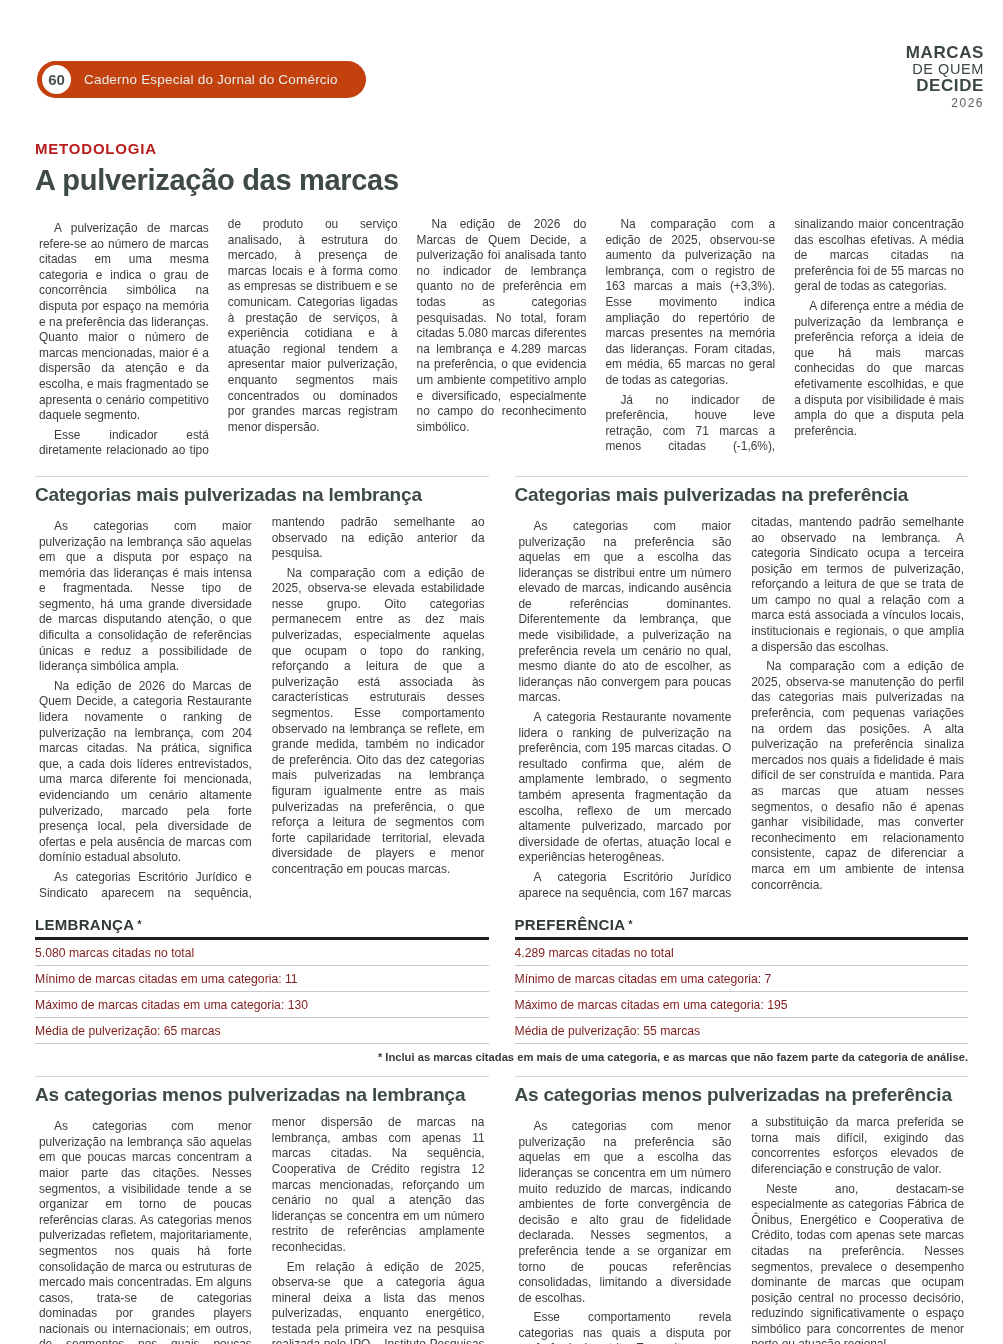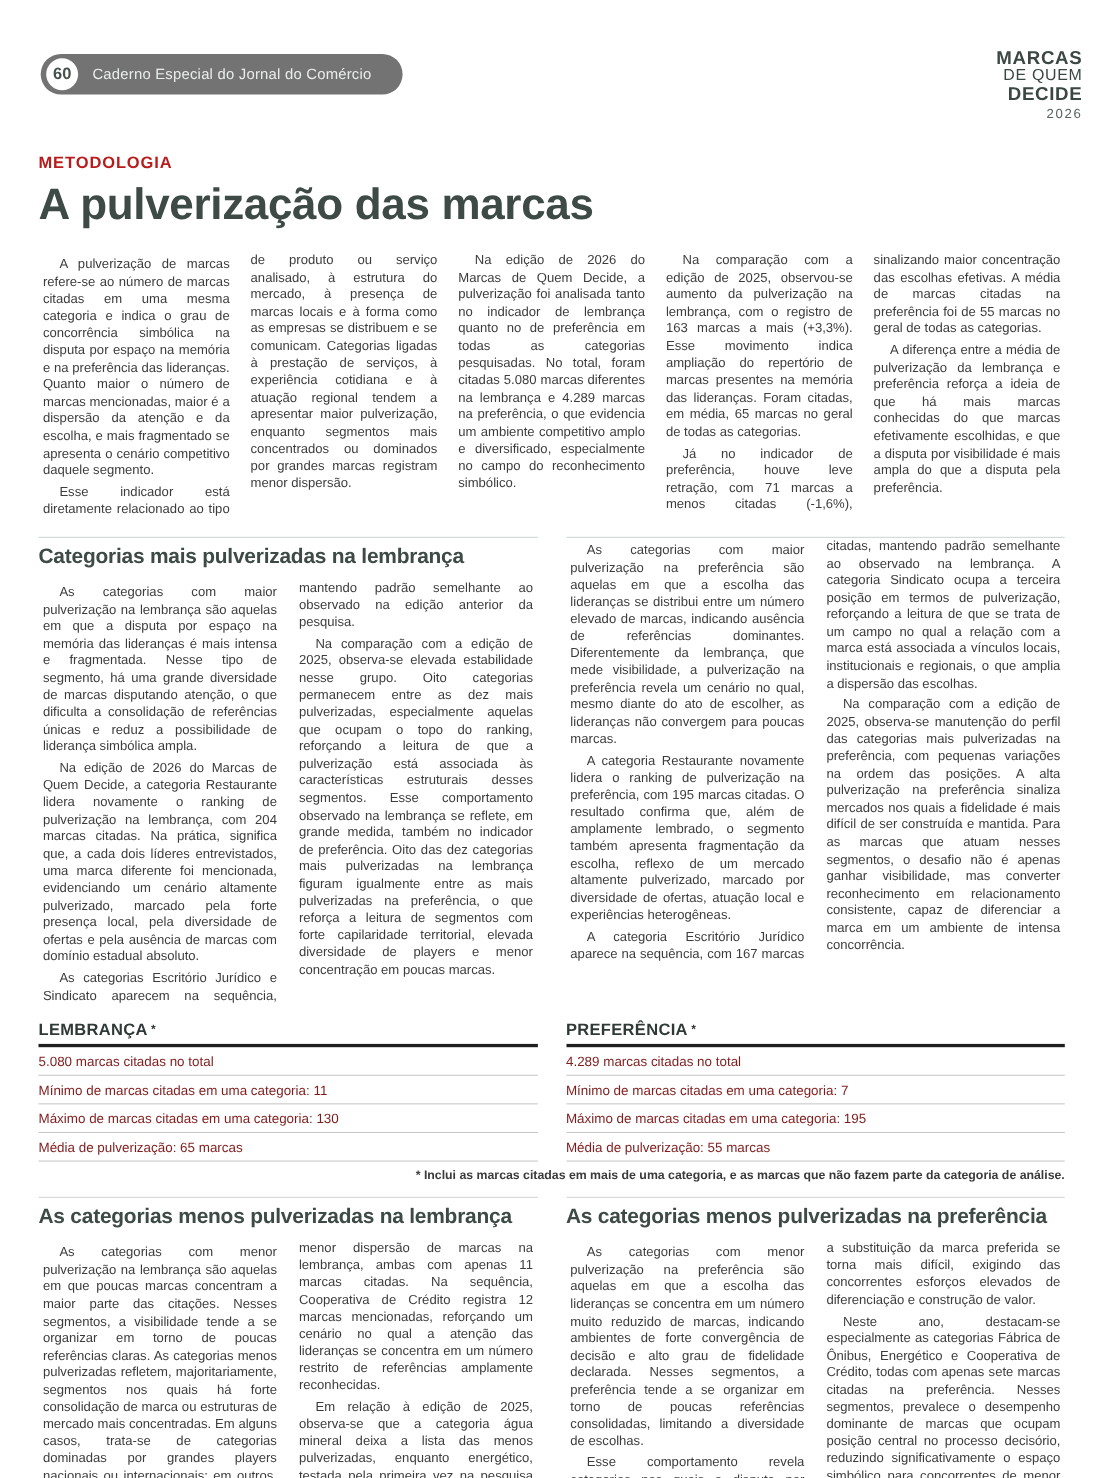--- a/index.html
+++ b/index.html
@@ -8,41 +8,41 @@
     height:1344px; overflow:hidden;
     font-family:"Liberation Sans", sans-serif;
     color:#3c3c3c;
     -webkit-font-smoothing:antialiased;
   }
   .page { padding:0 35px; position:relative; }
 
   
   .topbar { position:relative; height:120px; }
   .pill {
-    position:absolute; left:2px; top:49px; height:37px;
-    background:#737373; border-radius:19px;
+    position:absolute; left:2px; top:61px; height:37px;
+    background:#c2410c; border-radius:19px;
     display:flex; align-items:center; gap:13px; padding:0 28px 0 5px;
   }
   .pill-circle {
     width:29px; height:29px; border-radius:50%; background:#ffffff;
     color:#47514c; font-weight:700; font-size:15px;
     display:flex; align-items:center; justify-content:center;
   }
   .pill-text { color:#e9edeb; font-size:13.5px; letter-spacing:0.2px; }
   .logo {
     position:absolute; right:-16px; top:44px; text-align:right;
     color:#3b4744; line-height:1.04;
   }
   .logo-l1, .logo-l3 { font-weight:700; font-size:17px; letter-spacing:0.6px; }
   .logo-l2 { font-weight:400; font-size:14.5px; letter-spacing:0.6px; }
   .logo-year { font-weight:400; font-size:12px; color:#59635f; letter-spacing:1.5px; margin-top:3px; }
 
   
   .kicker { margin-top:20px; color:#b91c1c; font-weight:700; font-size:15px; letter-spacing:0.8px; }
-  .headline { margin-top:7px; color:#3d4a46; font-weight:700; font-size:40px; letter-spacing:-0.3px; }
+  .headline { margin-top:7px; color:#3d4a46; font-weight:700; font-size:29px; letter-spacing:-0.3px; }
 
   
   p { margin:4px; text-indent:15px; }
   .intro {
     margin-top:20px;
     column-count:5; column-gap:11px;
     text-align:justify; font-size:11.9px; line-height:1.31; color:#3c3c3c;
   }
   .two-col-row { display:flex; gap:26px; margin-top:17px; }
   .half { flex:1; min-width:0; }
@@ -102,20 +102,21 @@
       <div class="sec-title">Categorias mais pulverizadas na lembrança</div>
       <div class="sec-text">
         <p>As categorias com maior pulverização na lembrança são aquelas em que a disputa por espaço na memória das lideranças é mais intensa e fragmentada. Nesse tipo de segmento, há uma grande diversidade de marcas disputando atenção, o que dificulta a consolidação de referências únicas e reduz a possibilidade de liderança simbólica ampla.</p>
         <p>Na edição de 2026 do Marcas de Quem Decide, a categoria Restaurante lidera novamente o ranking de pulverização na lembrança, com 204 marcas citadas. Na prática, significa que, a cada dois líderes entrevistados, uma marca diferente foi mencionada, evidenciando um cenário altamente pulverizado, marcado pela forte presença local, pela diversidade de ofertas e pela ausência de marcas com domínio estadual absoluto.</p>
         <p>As categorias Escritório Jurídico e Sindicato aparecem na sequência, mantendo padrão semelhante ao observado na edição anterior da pesquisa.</p>
         <p>Na comparação com a edição de 2025, observa-se elevada estabilidade nesse grupo. Oito categorias permanecem entre as dez mais pulverizadas, especialmente aquelas que ocupam o topo do ranking, reforçando a leitura de que a pulverização está associada às características estruturais desses segmentos. Esse comportamento observado na lembrança se reflete, em grande medida, também no indicador de preferência. Oito das dez categorias mais pulverizadas na lembrança figuram igualmente entre as mais pulverizadas na preferência, o que reforça a leitura de segmentos com forte capilaridade territorial, elevada diversidade de players e menor concentração em poucas marcas.</p>
       </div>
     </div>
     <div class="half">
       <div class="rule"></div>
+      <div class="sec-title">Categorias mais pulverizadas na preferência</div>
       <div class="sec-text">
         <p>As categorias com maior pulverização na preferência são aquelas em que a escolha das lideranças se distribui entre um número elevado de marcas, indicando ausência de referências dominantes. Diferentemente da lembrança, que mede visibilidade, a pulverização na preferência revela um cenário no qual, mesmo diante do ato de escolher, as lideranças não convergem para poucas marcas.</p>
         <p>A categoria Restaurante novamente lidera o ranking de pulverização na preferência, com 195 marcas citadas. O resultado confirma que, além de amplamente lembrado, o segmento também apresenta fragmentação da escolha, reflexo de um mercado altamente pulverizado, marcado por diversidade de ofertas, atuação local e experiências heterogêneas.</p>
         <p>A categoria Escritório Jurídico aparece na sequência, com 167 marcas citadas, mantendo padrão semelhante ao observado na lembrança. A categoria Sindicato ocupa a terceira posição em termos de pulverização, reforçando a leitura de que se trata de um campo no qual a relação com a marca está associada a vínculos locais, institucionais e regionais, o que amplia a dispersão das escolhas.</p>
         <p>Na comparação com a edição de 2025, observa-se manutenção do perfil das categorias mais pulverizadas na preferência, com pequenas variações na ordem das posições. A alta pulverização na preferência sinaliza mercados nos quais a fidelidade é mais difícil de ser construída e mantida. Para as marcas que atuam nesses segmentos, o desafio não é apenas ganhar visibilidade, mas converter reconhecimento em relacionamento consistente, capaz de diferenciar a marca em um ambiente de intensa concorrência.</p>
       </div>
     </div>
   </div>
 
   <div class="stats-row">

